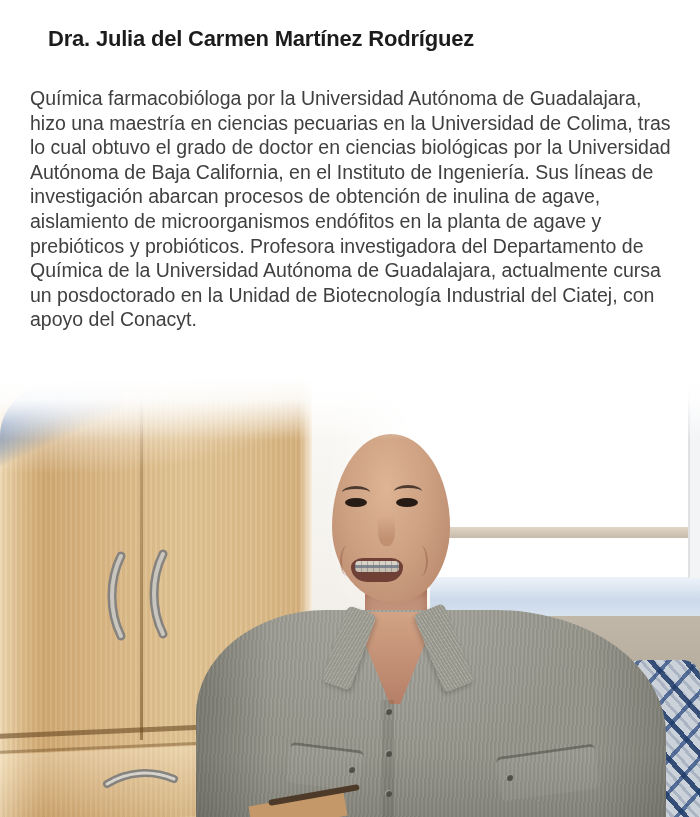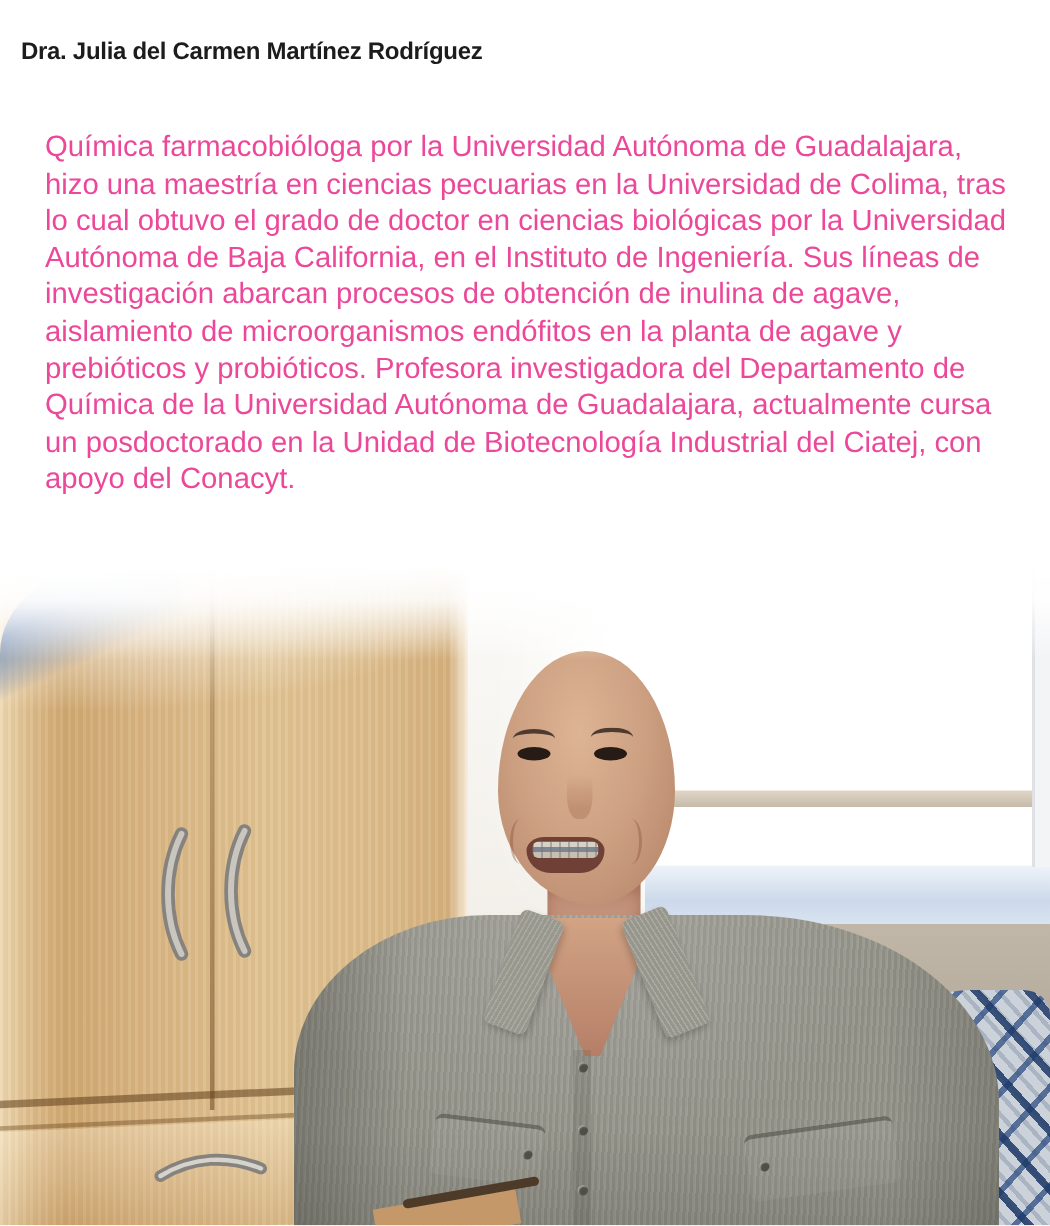--- a/index.html
+++ b/index.html
@@ -2,26 +2,26 @@
 <html><head>
 <meta charset="utf-8">
 <style>
   html,body{margin:0;padding:0;background:#fff;}
   .page{
     position:relative;width:700px;height:817px;overflow:hidden;background:#ffffff;
     font-family:"Liberation Sans",sans-serif;
   }
   
   .title{
-    position:absolute;left:14px;top:26px;margin:0;width:640px;
-    font-size:16px;font-weight:700;color:#1c1c1c;letter-spacing:-0.2px;
+    position:absolute;left:48px;top:26px;margin:0;width:640px;
+    font-size:22px;font-weight:700;color:#1c1c1c;letter-spacing:-0.2px;
   }
   .bio{
     position:absolute;left:30px;top:86px;margin:0;width:645px;
-    font-size:19.5px;line-height:24.6px;color:#ec4899;
+    font-size:19.5px;line-height:24.6px;color:#404040;
   }
   
   .photo{position:absolute;left:0;top:378px;width:700px;height:439px;margin:0;overflow:hidden;}
   .photo *{position:absolute;}
   .ph-wall{left:0;top:0;width:700px;height:439px;
     background:linear-gradient(to bottom,#fbfaf7 0%,#f2efe9 55%,#e9e3d8 100%);}
   .ph-window{left:410px;top:0;width:290px;height:200px;background:#ffffff;
     box-shadow:-40px 0 55px rgba(255,255,255,1),0 25px 45px rgba(255,255,255,.9);}
   .ph-shade-bar{left:436px;top:149px;width:264px;height:11px;
     background:linear-gradient(to bottom,#ded2c1,#bfb2a0);opacity:.9;}

